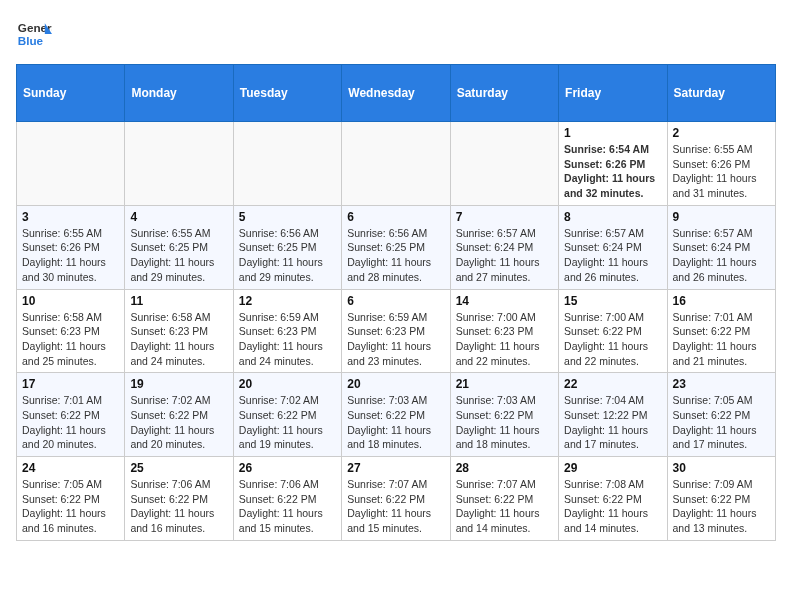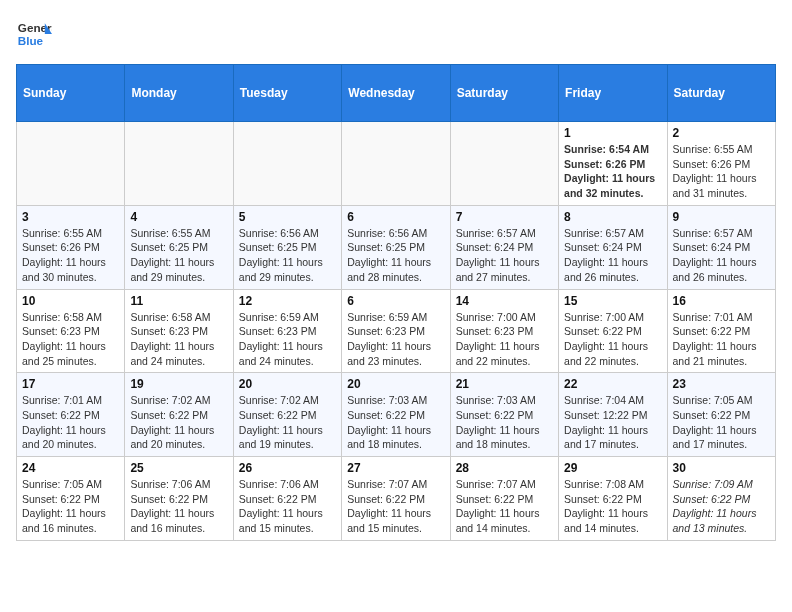--- a/index.html
+++ b/index.html
@@ -292,19 +292,19 @@
 Daylight: 11 hours and 14 minutes.</div>
         </td>
         <td>
           <div class="day-num">29</div>
           <div class="day-info" style="white-space: pre-line;">Sunrise: 7:08 AM
 Sunset: 6:22 PM
 Daylight: 11 hours and 14 minutes.</div>
         </td>
         <td>
           <div class="day-num">30</div>
-          <div class="day-info" style="white-space: pre-line; font-style: italic;">Sunrise: 7:09 AM
+          <div class="day-info" style="white-space: pre-line;">Sunrise: 7:09 AM
 Sunset: 6:22 PM
 Daylight: 11 hours and 13 minutes.</div>
         </td>
       </tr>
     </tbody>
 </table>
 
 </body></html>

